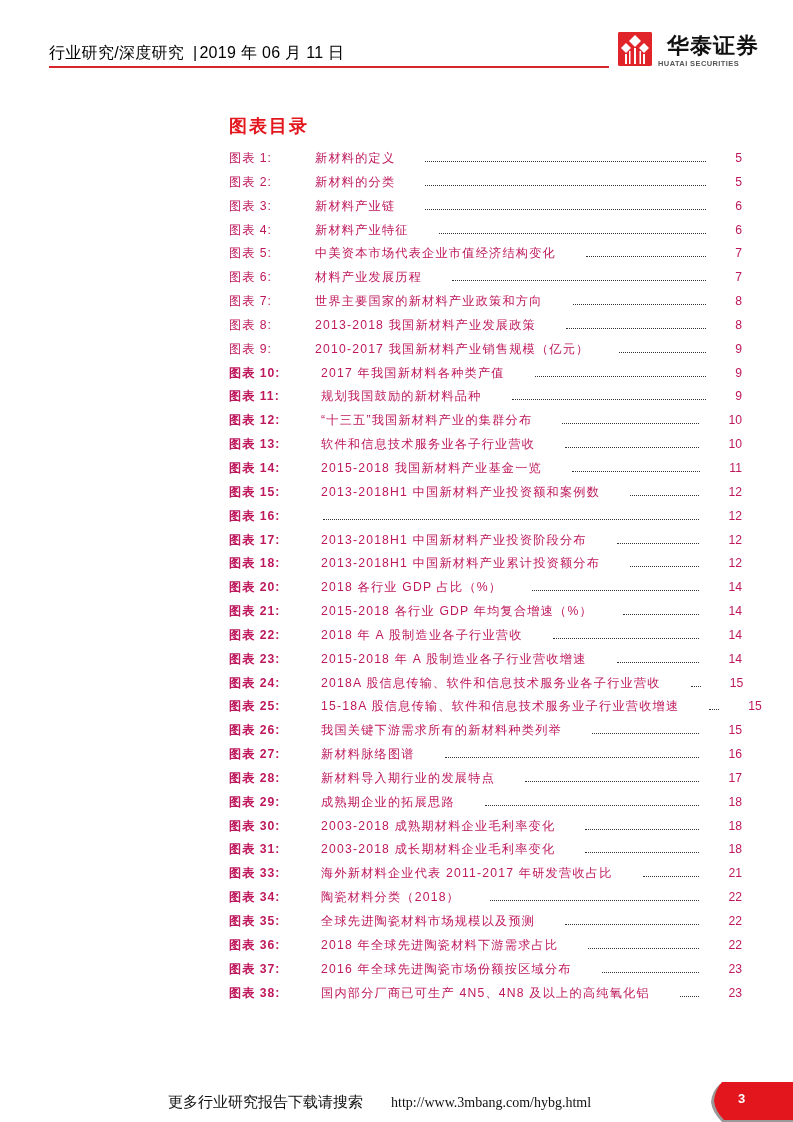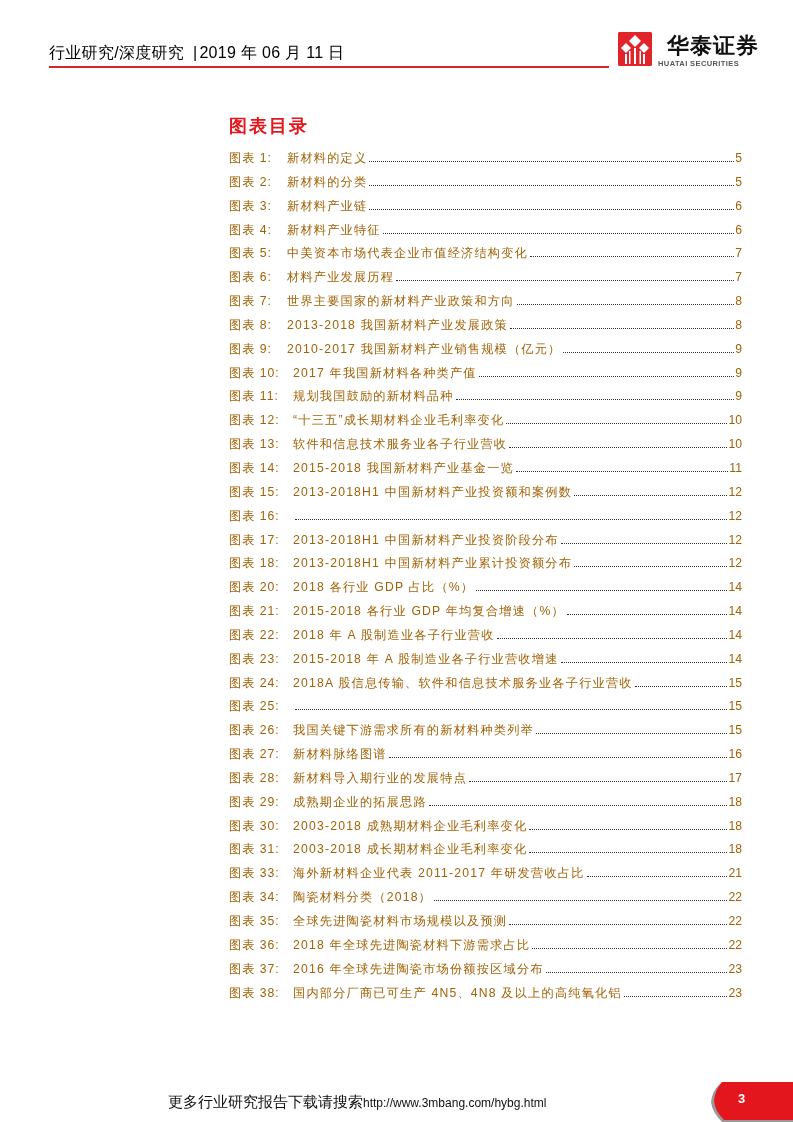--- a/index.html
+++ b/index.html
@@ -9,28 +9,28 @@
                    white-space:nowrap; letter-spacing:0.3px; }
     .header-line { position:absolute; left:49px; top:66px; width:560px; height:2px; background:#d6262c; }
     .logo { position:absolute; left:618px; top:31px; width:160px; height:42px; }
     .logo-mark { position:absolute; left:0; top:1px; width:34px; height:34px; background:#e0242a; border-radius:2px; overflow:hidden; }
     .logo-cn { position:absolute; left:40px; top:0px; font-size:22px; font-weight:bold; color:#111; letter-spacing:1px;
                font-family: Liberation Sans, sans-serif; white-space:nowrap;margin-left:9px; }
     .logo-en { position:absolute; left:40px; top:28px; font-size:7.5px; color:#555; letter-spacing:0.4px; font-weight:bold; white-space:nowrap; }
     .toc-title { position:absolute; left:229px; top:114px; font-size:18px; font-weight:bold; color:#e3161d;
                  letter-spacing:2px; font-family: "DejaVu Sans", sans-serif; }
     .toc { position:absolute; left:229px; top:150px; width:513px; }
-    .toc-row { display:flex; align-items:baseline; height:23.85px; font-size:12.2px; color:#a16207; white-space:nowrap; }
+    .toc-row { display:flex; align-items:baseline; height:23.85px; font-size:12.2px; color:#be185d; white-space:nowrap;gap:28px; }
     .toc-label { width:58px; flex:0 0 58px; letter-spacing:1px; }
-    .toc-row.wide .toc-label { width:64px; flex:0 0 64px; }
+    .toc-row.wide .toc-label { width:64px; flex:0 0 64px;font-weight:bold; }
     .toc-text { flex:0 0 auto; letter-spacing:1.2px; }
     .toc-dots { flex:1 1 auto; border-bottom:1px dotted #333; margin:0 1px 3px 2px; min-width:10px; }
     .toc-page { flex:0 0 auto; text-align:right; }
     .footer-text { position:absolute; left:168px; top:1093px; font-size:15px; color:#111; white-space:nowrap; }
-    .footer-text .url { font-family: Liberation Sans, sans-serif; font-size:12px; }
+    .footer-text .url { font-family: Liberation Serif, serif; font-size:14px;margin-left:28px; }
     .page-badge { position:absolute; left:708px; top:1082px; width:85px; height:40px; }
     .page-badge svg { position:absolute; left:0; top:0; }
     .page-num { position:absolute; left:30px; top:9px; color:#fff; font-size:13px; font-weight:bold; }
   </style>
 </head>
 <body>
 
 <div class="header-text">
   <span>行业研究/深度研究</span>
   <span style="margin:0 2px 0 4px;">|</span><span>2019 年 06 月 11 日</span>
@@ -119,21 +119,21 @@
       <span class="toc-page">9</span>
     </div>
     <div class="toc-row wide">
       <span class="toc-label">图表 11:</span>
       <span class="toc-text">规划我国鼓励的新材料品种</span>
       <span class="toc-dots"></span>
       <span class="toc-page">9</span>
     </div>
     <div class="toc-row wide">
       <span class="toc-label">图表 12:</span>
-      <span class="toc-text">“十三五”成长期材料企业毛利率变化</span>
+      <span class="toc-text">“十三五”我国新材料产业的集群分布</span>
       <span class="toc-dots"></span>
       <span class="toc-page">10</span>
     </div>
     <div class="toc-row wide">
       <span class="toc-label">图表 13:</span>
       <span class="toc-text">软件和信息技术服务业各子行业营收</span>
       <span class="toc-dots"></span>
       <span class="toc-page">10</span>
     </div>
     <div class="toc-row wide">
@@ -190,20 +190,21 @@
       <span class="toc-page">14</span>
     </div>
     <div class="toc-row wide">
       <span class="toc-label">图表 24:</span>
       <span class="toc-text">2018A 股信息传输、软件和信息技术服务业各子行业营收</span>
       <span class="toc-dots"></span>
       <span class="toc-page">15</span>
     </div>
     <div class="toc-row wide">
       <span class="toc-label">图表 25:</span>
+      <span class="toc-text">15-18A 股信息传输、软件和信息技术服务业子行业营收增速</span>
       <span class="toc-dots"></span>
       <span class="toc-page">15</span>
     </div>
     <div class="toc-row wide">
       <span class="toc-label">图表 26:</span>
       <span class="toc-text">我国关键下游需求所有的新材料种类列举</span>
       <span class="toc-dots"></span>
       <span class="toc-page">15</span>
     </div>
     <div class="toc-row wide">

